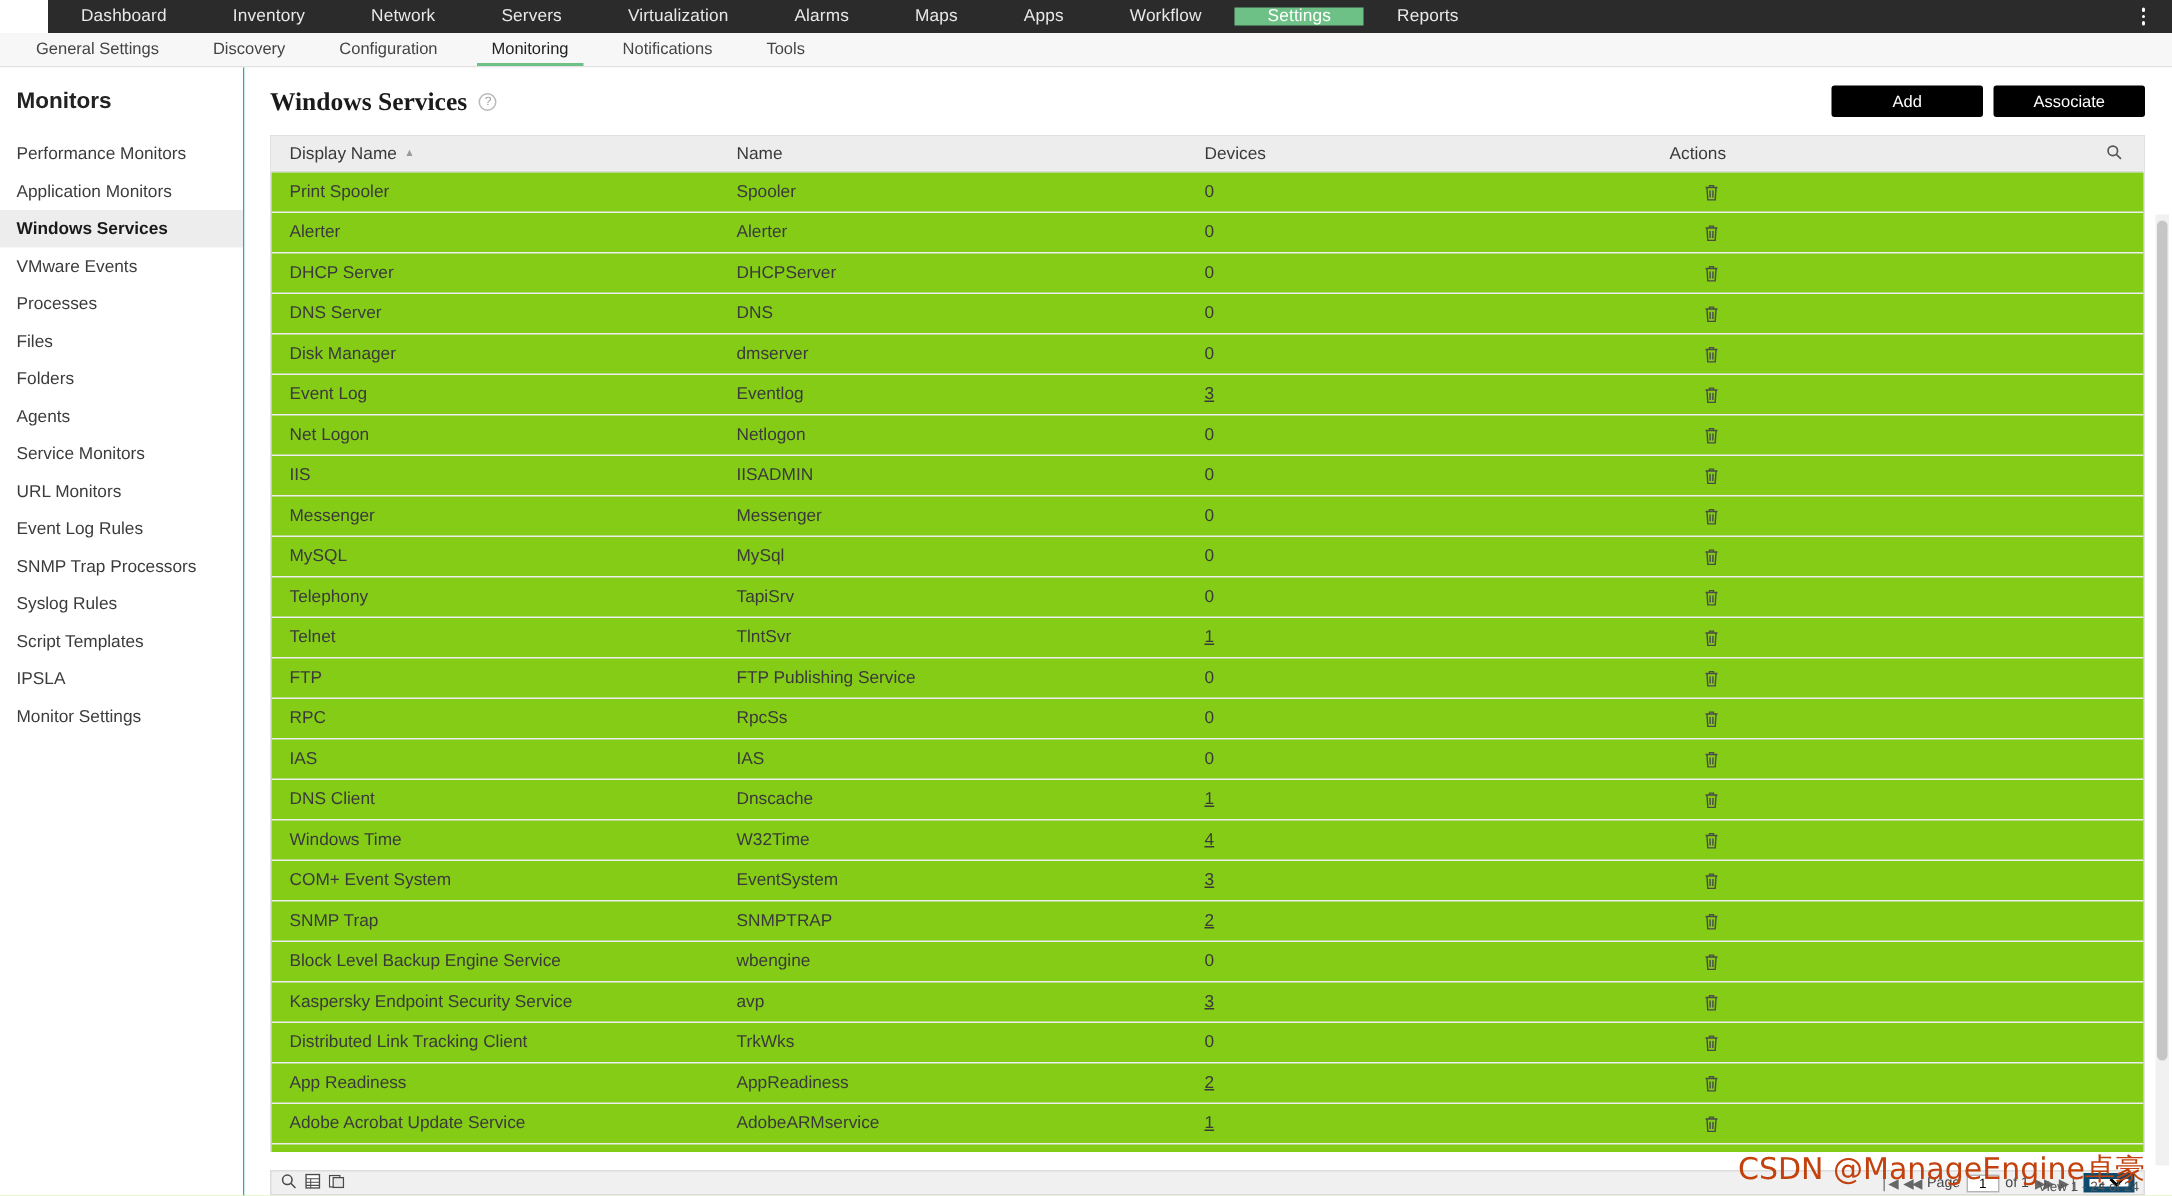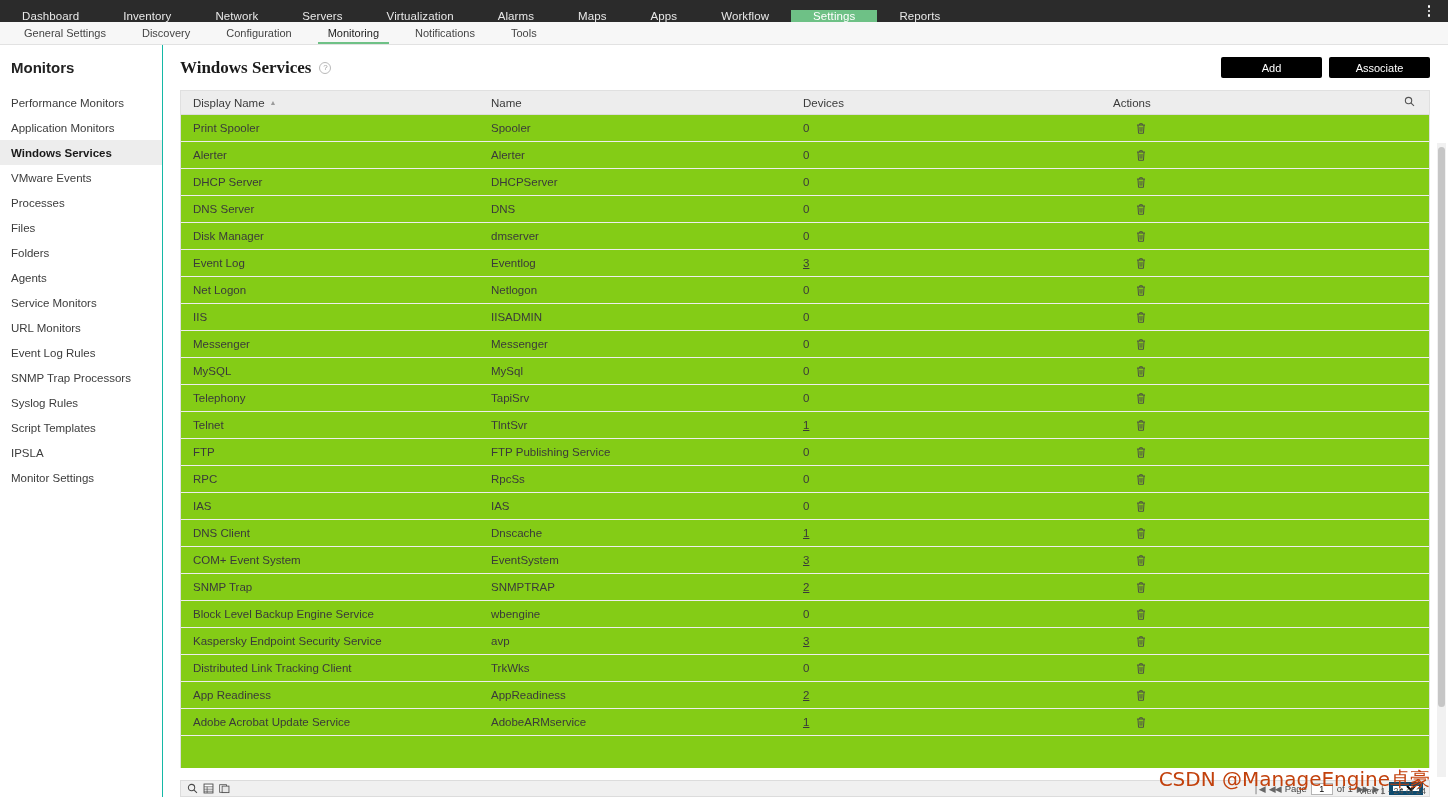--- a/index.html
+++ b/index.html
@@ -11,22 +11,23 @@
     font-family: "Liberation Sans", sans-serif;
     background: #ffffff;
     color: #333333;
   }
 
   
   #topnav {
     height: 22px;
     background: #2b2b2b;
     display: flex;
-    align-items: flex-end;
+    align-items: center;
     position: relative;
+    margin-left: 32px;
   }
   .topnav-item {
     color: #e8e8e8;
     font-size: 11.5px;
     padding: 0 22px;
     display: flex;
     align-items: center;
     cursor: pointer;
     white-space: nowrap;
     letter-spacing: .1px;
@@ -644,20 +645,36 @@
                   <line x1="6.6" y1="6.8" x2="6.8" y2="13.4"></line>
                   <line x1="9.4" y1="6.8" x2="9.2" y2="13.4"></line>
                 </svg>
               </span>
             </div>
           </div>
           <div class="row">
             <div class="cell-display">DNS Client</div>
             <div class="cell-name">Dnscache</div>
             <div class="cell-devices"><span class="dev-link">1</span></div>
+            <div class="cell-actions">
+              <span>
+                <svg class="trash" viewBox="0 0 16 18" fill="none" stroke="#4a4a4a" stroke-width="1.3">
+                  <path d="M2.5 4.2h11"></path>
+                  <path d="M6.2 4.2V2.4h3.6v1.8"></path>
+                  <path d="M3.8 4.2l.8 11.4h6.8l.8-11.4"></path>
+                  <line x1="6.6" y1="6.8" x2="6.8" y2="13.4"></line>
+                  <line x1="9.4" y1="6.8" x2="9.2" y2="13.4"></line>
+                </svg>
+              </span>
+            </div>
+          </div>
+          <div class="row">
+            <div class="cell-display">Windows Time</div>
+            <div class="cell-name">W32Time</div>
+            <div class="cell-devices"><span class="dev-link">4</span></div>
             <div class="cell-actions">
               <span>
                 <svg class="trash" viewBox="0 0 16 18" fill="none" stroke="#4a4a4a" stroke-width="1.3">
                   <path d="M2.5 4.2h11"></path>
                   <path d="M6.2 4.2V2.4h3.6v1.8"></path>
                   <path d="M3.8 4.2l.8 11.4h6.8l.8-11.4"></path>
                   <line x1="6.6" y1="6.8" x2="6.8" y2="13.4"></line>
                   <line x1="9.4" y1="6.8" x2="9.2" y2="13.4"></line>
                 </svg>
               </span>

